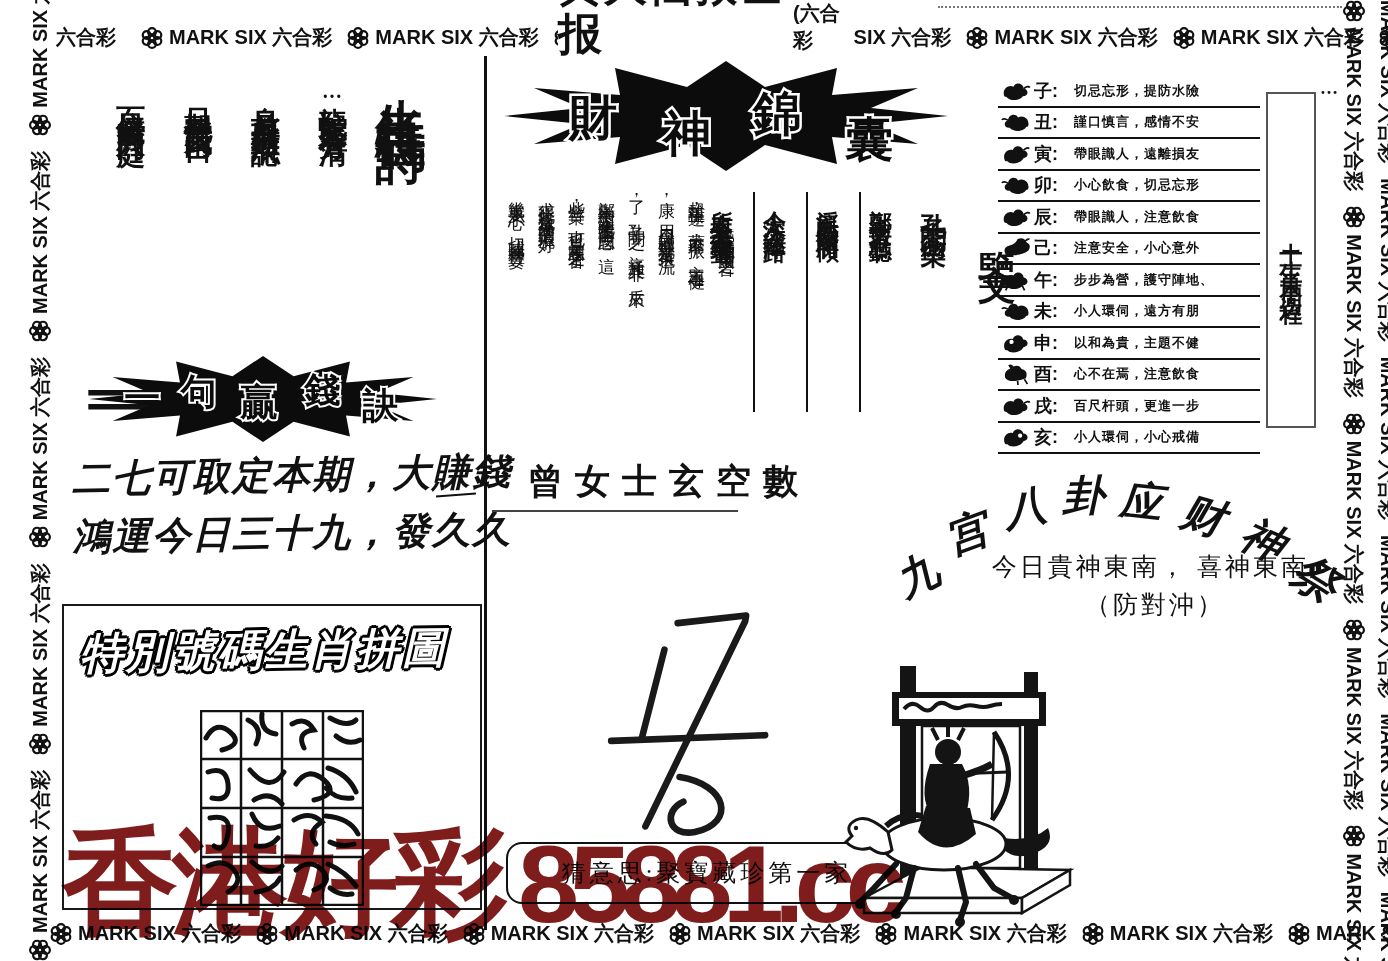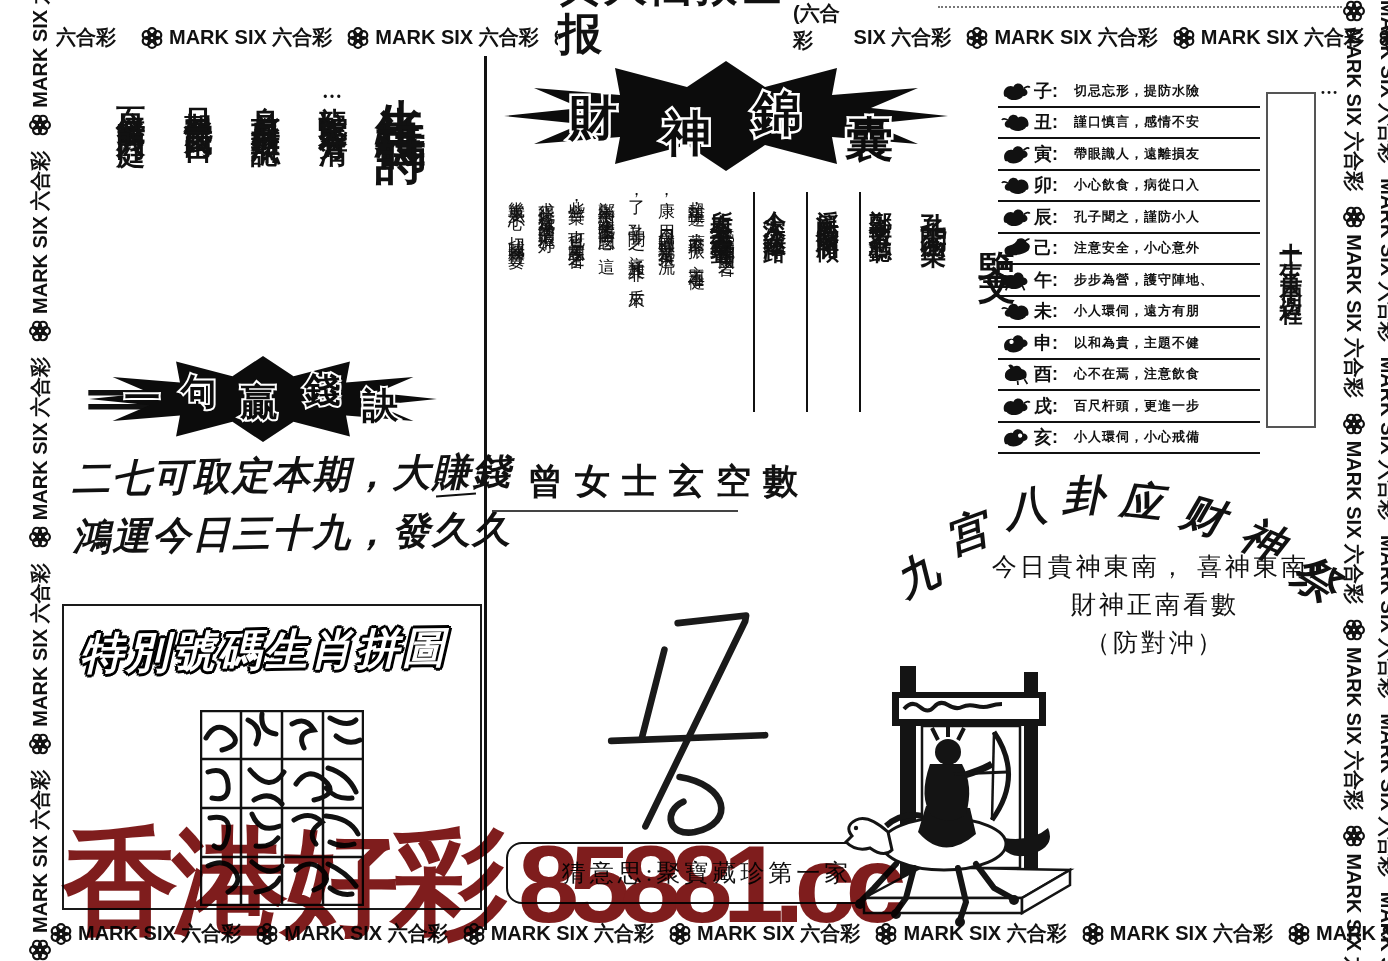--- a/index.html
+++ b/index.html
@@ -605,29 +605,29 @@
         </svg>
         <span class="zbranch">寅:</span>
         <span class="ztext">帶眼識人，遠離損友</span>
       </div>
     <div class="zrow">
         <svg class="zicon" viewBox="0 0 34 28">
           <path d="M3 19C1 12 8 6 14 9C17 3 25 5 26 11C32 12 32 20 25 20C21 26 9 26 6 21C4 21 3 20 3 19Z" fill="#111"></path>
           <path d="M26 11c3-2 6-3 7-1" stroke="#111" stroke-width="2" fill="none"></path>
         </svg>
         <span class="zbranch">卯:</span>
-        <span class="ztext">小心飲食，病從口入</span>
+        <span class="ztext">小心飲食，切忌忘形</span>
       </div>
     <div class="zrow">
         <svg class="zicon" viewBox="0 0 34 28">
           <path d="M3 19C1 12 8 6 14 9C17 3 25 5 26 11C32 12 32 20 25 20C21 26 9 26 6 21C4 21 3 20 3 19Z" fill="#111"></path>
           <path d="M26 11c3-2 6-3 7-1" stroke="#111" stroke-width="2" fill="none"></path>
         </svg>
         <span class="zbranch">辰:</span>
-        <span class="ztext">孔子聞之，謹防小人</span>
+        <span class="ztext">帶眼識人，注意飲食</span>
       </div>
     <div class="zrow">
         <svg class="zicon" viewBox="0 0 34 28">
           <path d="M4 20q-3-9 6-10q8-1 10-6q8-2 10 5q6 4 1 10q-10 6-27 1Z" fill="#111"></path>
           <path d="M27 9c3-3 5-4 7-3" stroke="#111" stroke-width="2" fill="none"></path>
         </svg>
         <span class="zbranch">己:</span>
         <span class="ztext">注意安全，小心意外</span>
       </div>
     <div class="zrow">
@@ -691,21 +691,20 @@
     <span class="bagua-char" style="left:1004px;top:480px;transform:rotate(-10deg);">八</span>
     <span class="bagua-char" style="left:1062px;top:468px;transform:rotate(-2deg);">卦</span>
     <span class="bagua-char" style="left:1120px;top:474px;transform:rotate(6deg);">应</span>
     <span class="bagua-char" style="left:1182px;top:488px;transform:rotate(16deg);">财</span>
     <span class="bagua-char" style="left:1242px;top:512px;transform:rotate(24deg);">神</span>
     <span class="bagua-char" style="left:1292px;top:548px;transform:rotate(32deg);font-size:46px;">祭</span>
   </div>
 
   <div class="dirs">
     <div>今日貴神東南， 喜神東南,</div>
-    <div>財神正南看數</div>
     <div>（防對沖）</div>
   </div>
 
   <svg class="abs" style="left:826px;top:636px;" width="252" height="295" viewBox="0 0 252 295">
     <rect x="74" y="30" width="16" height="212" fill="#141414"></rect>
     <rect x="198" y="36" width="14" height="200" fill="#141414"></rect>
     <rect x="66" y="56" width="154" height="34" fill="#141414"></rect>
     <rect x="73" y="62" width="140" height="21" fill="#fff"></rect>
     <path d="M78 73q8-9 16-2t14 0t14-2t14 2t14-1t14 0t12-2" stroke="#141414" fill="none" stroke-width="4"></path>
     <rect x="96" y="90" width="98" height="142" fill="#fff" stroke="#141414" stroke-width="2.5"></rect>

